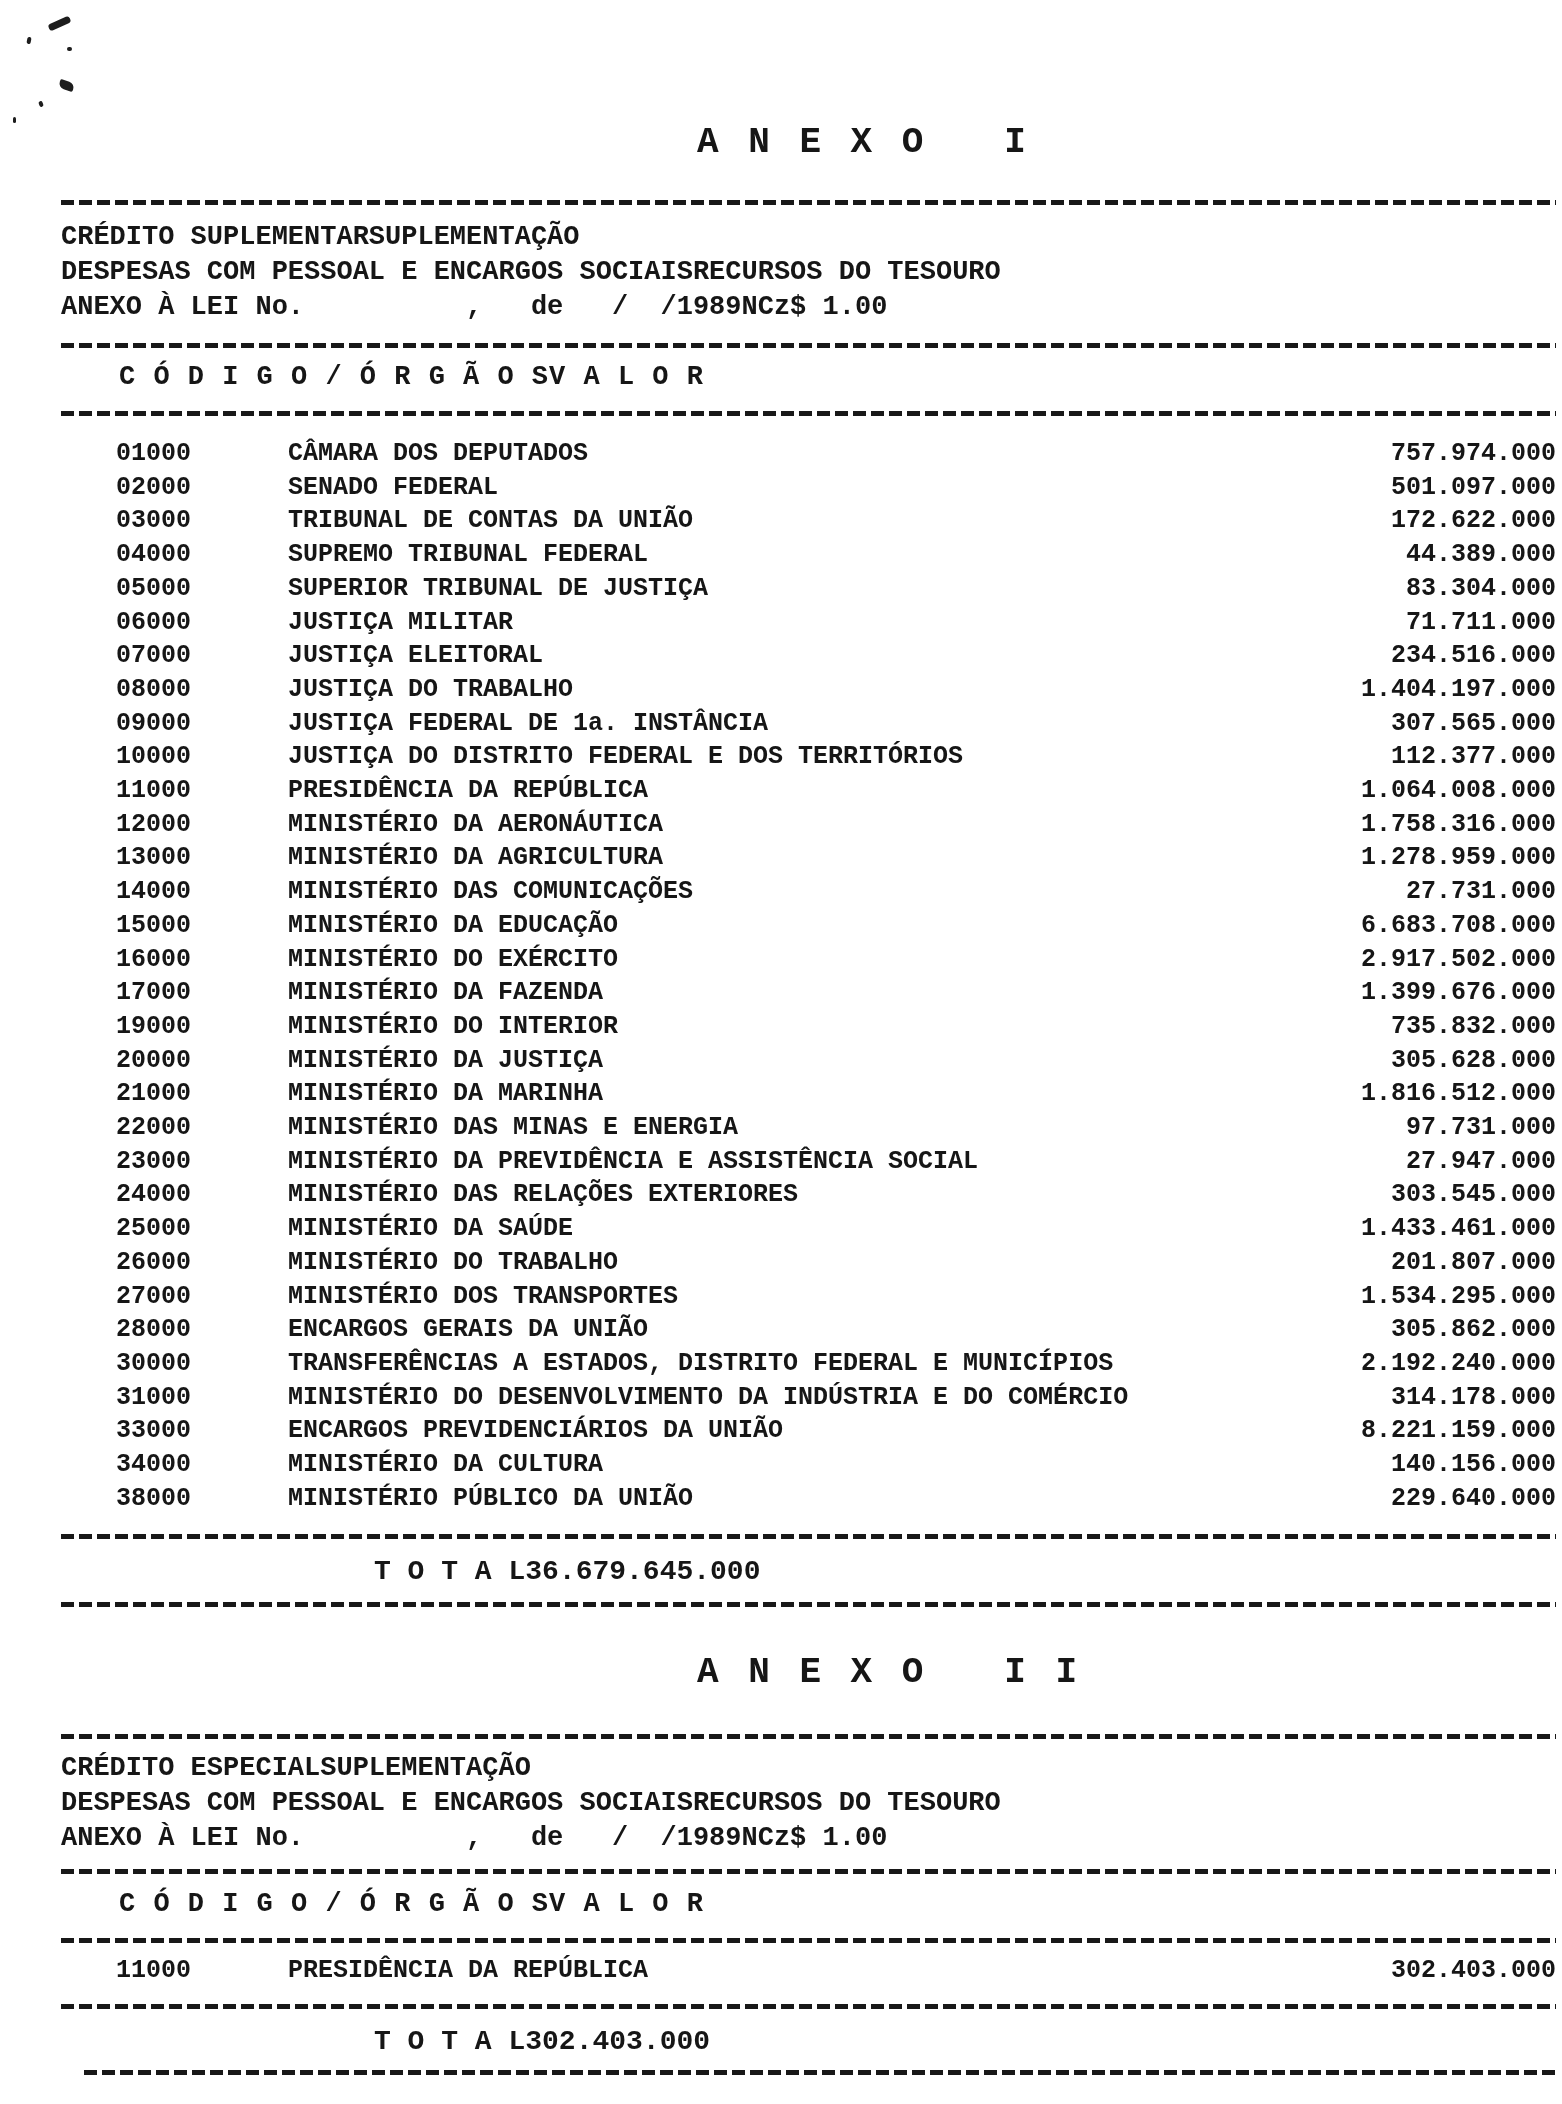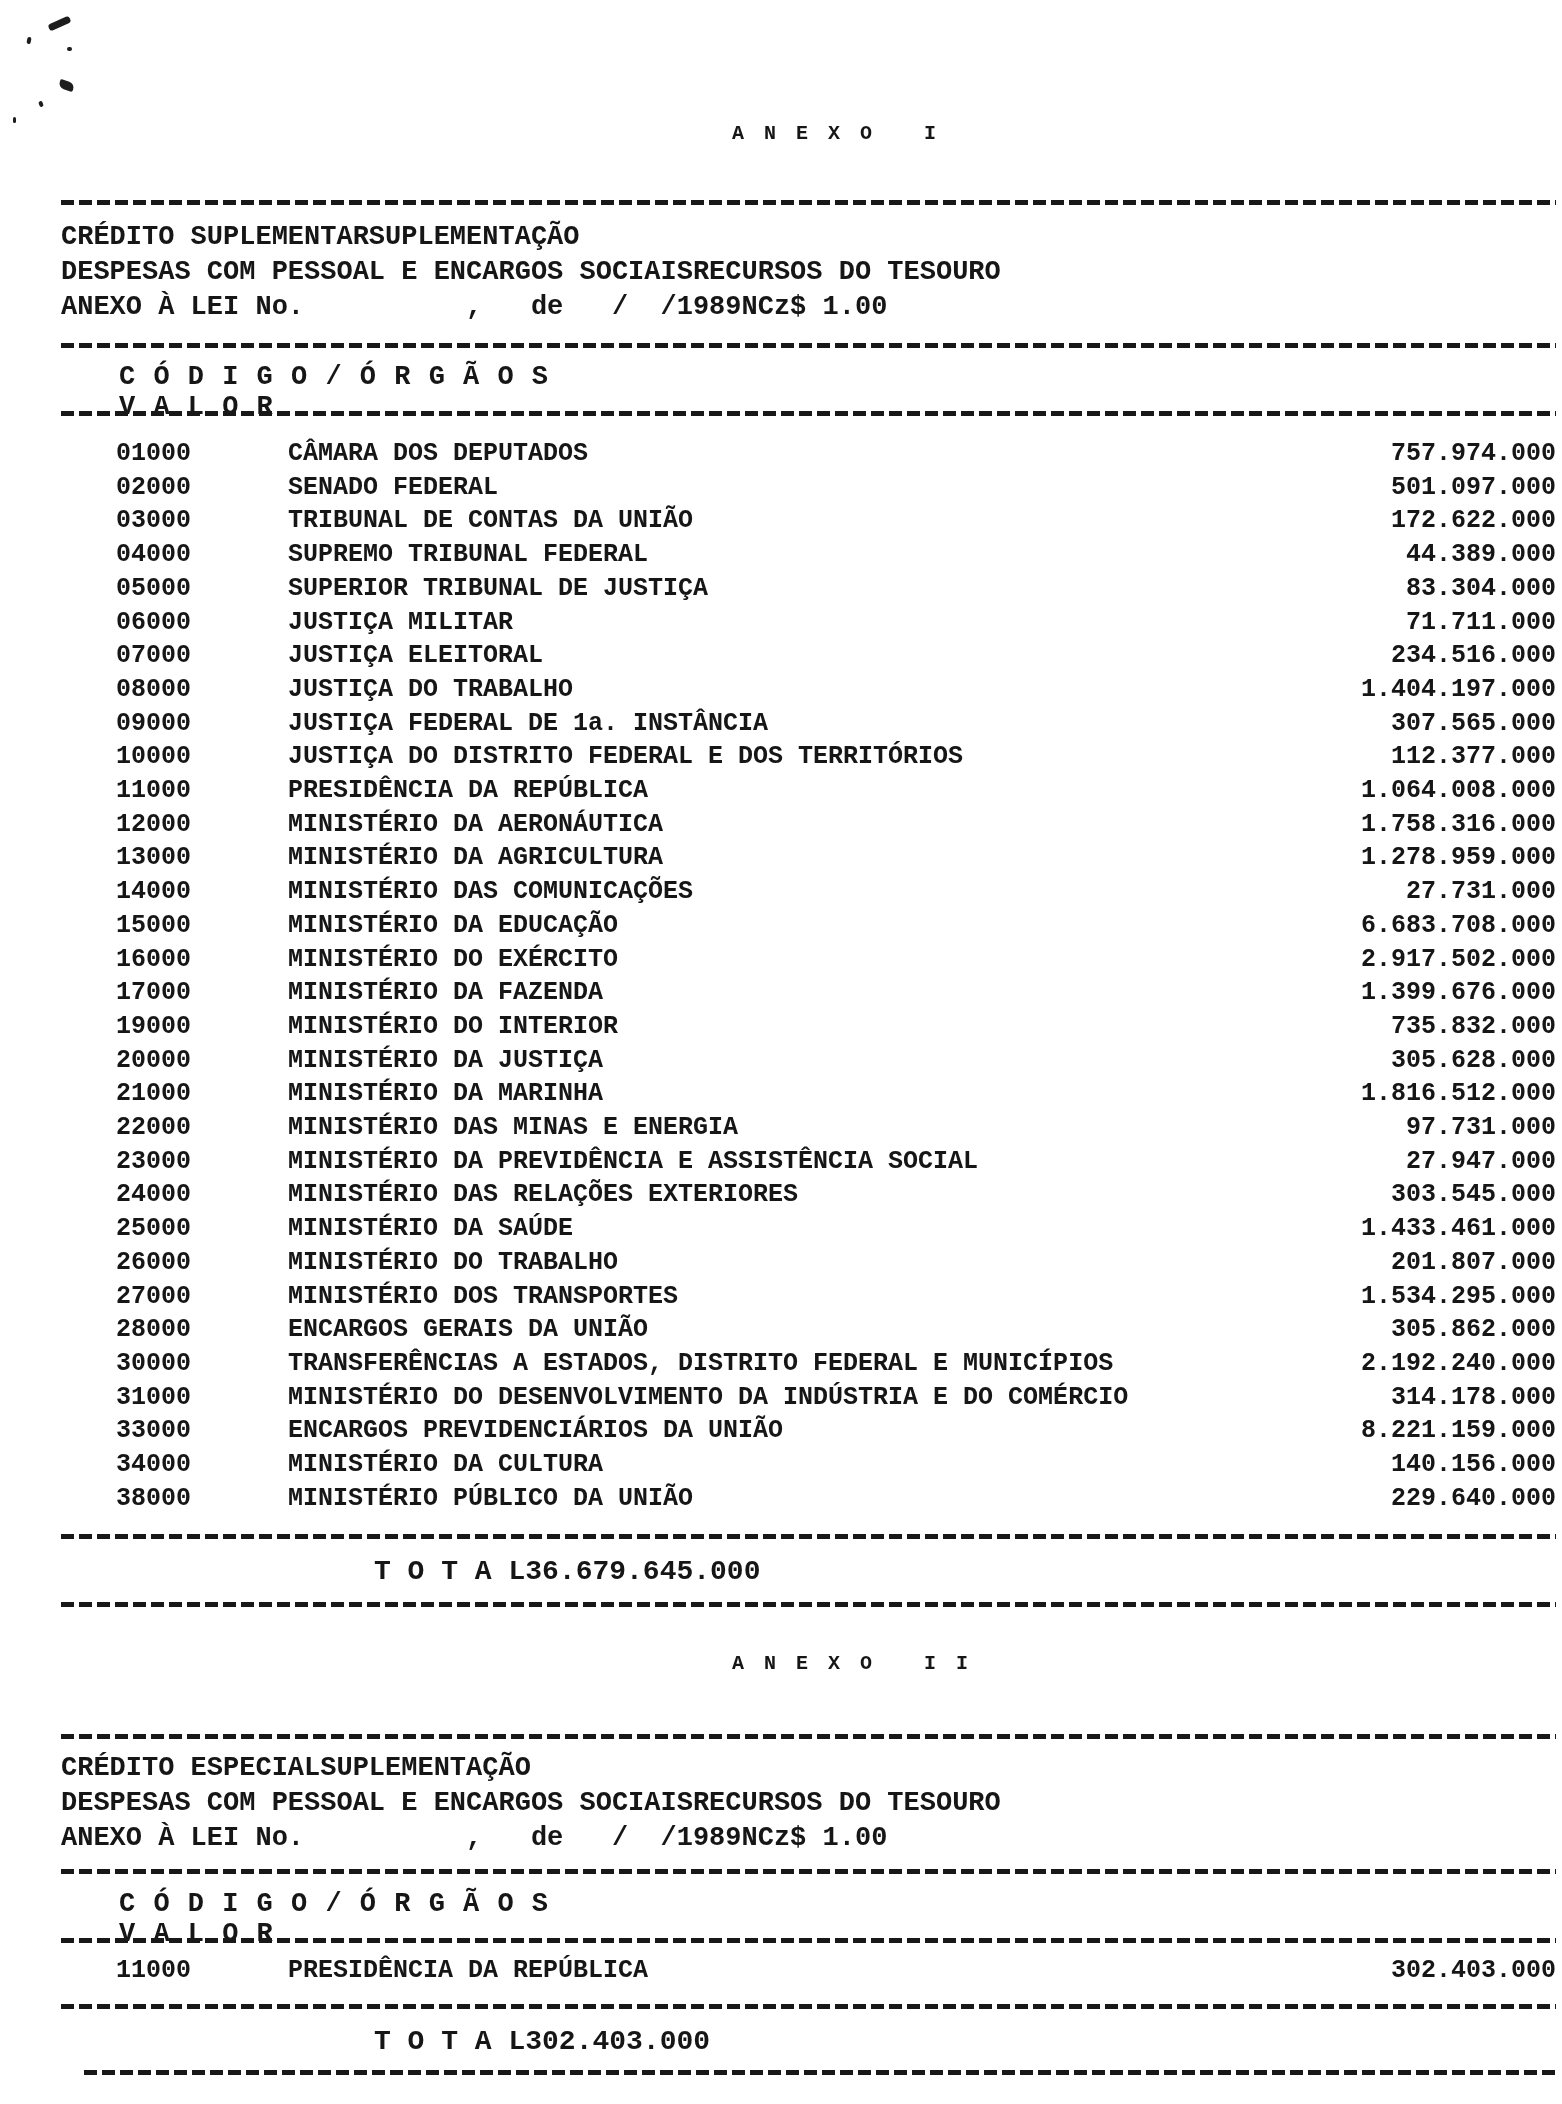--- a/index.html
+++ b/index.html
@@ -13,34 +13,34 @@
     font-weight:700;
     overflow:hidden;
   }
   .txt { white-space:pre; }
   .law-title {
     position:absolute; top:16px; left:0; width:100%;
     text-align:center; font-size:32px; line-height:34px;
     white-space:pre;
   }
   .annex-title {
-    position:absolute; left:732px;
-    font-size:20px; letter-spacing:4px; white-space:pre;
+    position:absolute; left:697px;
+    font-size:36px; letter-spacing:4px; white-space:pre;
   }
   .dash {
     position:absolute; left:61px; right:6px; height:5px;
     background:repeating-linear-gradient(90deg,#181818 0 13px,transparent 13px 18px);
   }
   .dash.last { left:84px; }
   .hline {
     position:absolute; left:61px; right:6px;
     display:flex; 
     font-size:27px; line-height:30px; white-space:pre;
   }
-  .cols { padding-left:58px; padding-right:45px; letter-spacing:1px; box-sizing:border-box;flex-direction:column; }
+  .cols { padding-left:58px; padding-right:45px; letter-spacing:1px; box-sizing:border-box; }
   .rows { position:absolute; left:61px; right:6px; }
   .row { display:flex; font-size:25px; line-height:33.7px; white-space:pre; }
   .c-code { flex:none; width:227px; padding-left:55px; box-sizing:border-box; }
   .c-name { flex:1; overflow:hidden; }
   .c-value { flex:none; text-align:left; }
   .total-line { font-size:28px; line-height:32px; }
   .total-label { padding-left:313px; }
   .speck { position:absolute; background:#1d1d1d; border-radius:3px; }
   .sp1 { left:48px; top:20px; width:23px; height:7px; transform:rotate(-24deg); }
   .sp2 { left:27px; top:37px; width:4px; height:7px; transform:rotate(12deg); }

